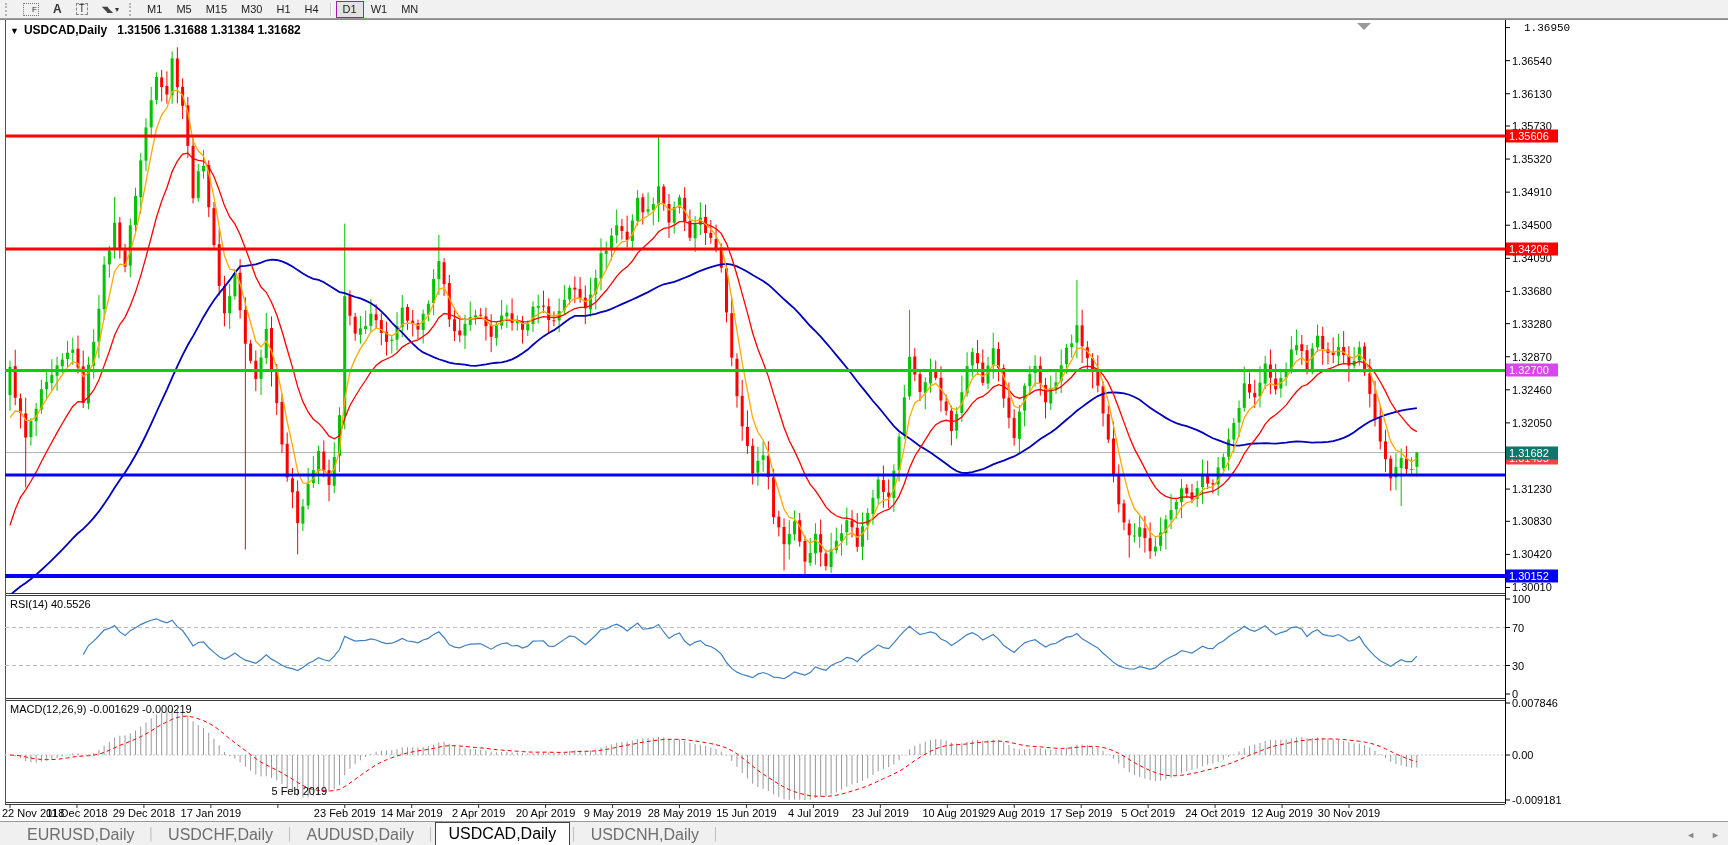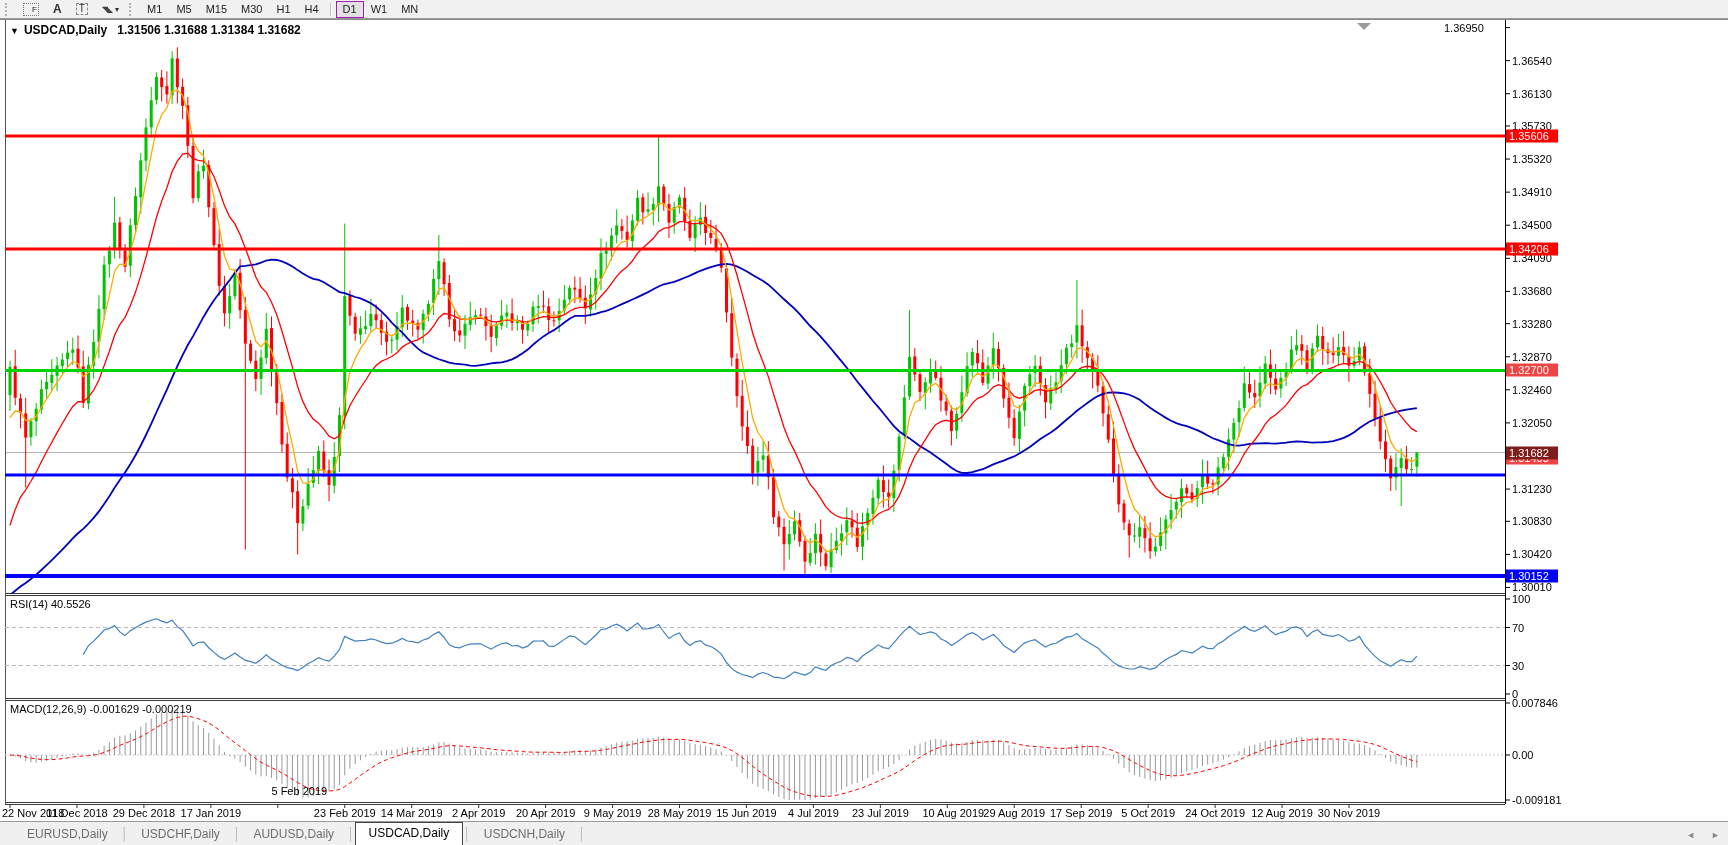--- a/index.html
+++ b/index.html
@@ -29,21 +29,21 @@
   .title{position:absolute;left:10px;top:23px;font-size:12px;font-weight:700;color:#000;z-index:3;}
   .title .tri{font-size:9px;margin-right:5px;}
   .title .ohlc{margin-left:10px;}
   .panelbl{position:absolute;left:10px;font-size:11px;color:#000;z-index:3;}
   .datelbl{position:absolute;font-size:11px;color:#000;transform:translateX(-50%);
     white-space:nowrap;z-index:3;}
   
   .tabbar{position:absolute;left:0;top:821px;width:100%;height:24px;background:#f0f0f0;
     border-top:1px solid #9a9a9a;display:flex;align-items:flex-end;padding-left:14px;
     box-sizing:border-box;z-index:5;}
-  .tab{height:21px;line-height:21px;padding:0 13px;font-size:12px;color:#6e6e6e;cursor:default;}
+  .tab{height:21px;line-height:21px;padding:0 13px;font-size:16px;color:#6e6e6e;cursor:default;}
   .tab.active{background:#ffffff;border:1px solid #444;border-bottom:none;color:#000;height:22px;}
   .tabsep{color:#b5b5b5;align-self:center;font-size:12px;}
   .scrolls{position:absolute;right:8px;top:830px;display:flex;gap:16px;color:#8a8a8a;
     font-size:9px;z-index:6;}
   .scrolls span{cursor:default;}
 </style>
 </head>
 <body>
 
 <div class="app">
@@ -963,21 +963,21 @@
       <line x1="947.3000000000001" y1="804" x2="947.3000000000001" y2="808" stroke="#333"></line>
       <line x1="1014.25" y1="804" x2="1014.25" y2="808" stroke="#333"></line>
       <line x1="1081.2" y1="804" x2="1081.2" y2="808" stroke="#333"></line>
       <line x1="1148.15" y1="804" x2="1148.15" y2="808" stroke="#333"></line>
       <line x1="1215.1000000000001" y1="804" x2="1215.1000000000001" y2="808" stroke="#333"></line>
       <line x1="1282.05" y1="804" x2="1282.05" y2="808" stroke="#333"></line>
       <line x1="1349" y1="804" x2="1349" y2="808" stroke="#333"></line>
     </svg>
 
   <div id="overlays">
-      <div class="overlay axlbl" style="left: 1444px; top: 27.5669px;">1.36950</div>
+      <div class="overlay axlbl" style="left: 1524px; top: 27.5669px; font-family: Liberation Mono, monospace;">1.36950</div>
       <div class="overlay axlbl" style="left: 1512px; top: 60.6454px;">1.36540</div>
       <div class="overlay axlbl" style="left: 1512px; top: 93.724px;">1.36130</div>
       <div class="overlay axlbl" style="left: 1512px; top: 125.996px;">1.35730</div>
       <div class="overlay axlbl" style="left: 1512px; top: 159.074px;">1.35320</div>
       <div class="overlay axlbl" style="left: 1512px; top: 192.153px;">1.34910</div>
       <div class="overlay axlbl" style="left: 1512px; top: 225.231px;">1.34500</div>
       <div class="overlay axlbl" style="left: 1512px; top: 258.31px;">1.34090</div>
       <div class="overlay axlbl" style="left: 1512px; top: 291.389px;">1.33680</div>
       <div class="overlay axlbl" style="left: 1512px; top: 323.66px;">1.33280</div>
       <div class="overlay axlbl" style="left: 1512px; top: 356.739px;">1.32870</div>
@@ -999,24 +999,24 @@
   <div class="title">
     <span class="tri">▼</span><span>USDCAD,Daily</span><span class="ohlc">1.31506 1.31688 1.31384 1.31682</span>
   </div>
 
   <div class="panelbl" style="top:598px">RSI(14) 40.5526</div>
   <div class="panelbl" style="top:703px">MACD(12,26,9) -0.001629 -0.000219</div>
 
   <div id="badges">
       <div class="badge" style="top: 136px; background: rgb(255, 0, 0);">1.35606</div>
       <div class="badge" style="top: 248.951px; background: rgb(255, 0, 0);">1.34206</div>
-      <div class="badge" style="top: 370.454px; background: #ef4444;">1.32700</div>
+      <div class="badge" style="top: 370.454px; background: #d946ef;">1.32700</div>
       <div class="badge" style="top: 458px; background: #ef4444;">1.31405</div>
       <div class="badge" style="top: 576.025px; background: rgb(0, 0, 255);">1.30152</div>
-      <div class="badge" style="top: 452.586px; background: #7f1d1d;">1.31682</div>
+      <div class="badge" style="top: 452.586px; background: #0f766e;">1.31682</div>
     </div>
   <div id="dates">
       <div class="datelbl" style="top: 807px; left: 2px; transform: none;">22 Nov 2018</div>
       <div class="datelbl" style="top: 807px; left: 76.95px;">11 Dec 2018</div>
       <div class="datelbl" style="top: 807px; left: 143.9px;">29 Dec 2018</div>
       <div class="datelbl" style="top: 807px; left: 210.85px;">17 Jan 2019</div>
       <div class="datelbl" style="top: 785px; left: 277.8px; padding-left: 43px;">5 Feb 2019</div>
       <div class="datelbl" style="top: 807px; left: 344.75px;">23 Feb 2019</div>
       <div class="datelbl" style="top: 807px; left: 411.7px;">14 Mar 2019</div>
       <div class="datelbl" style="top: 807px; left: 478.65px;">2 Apr 2019</div>

